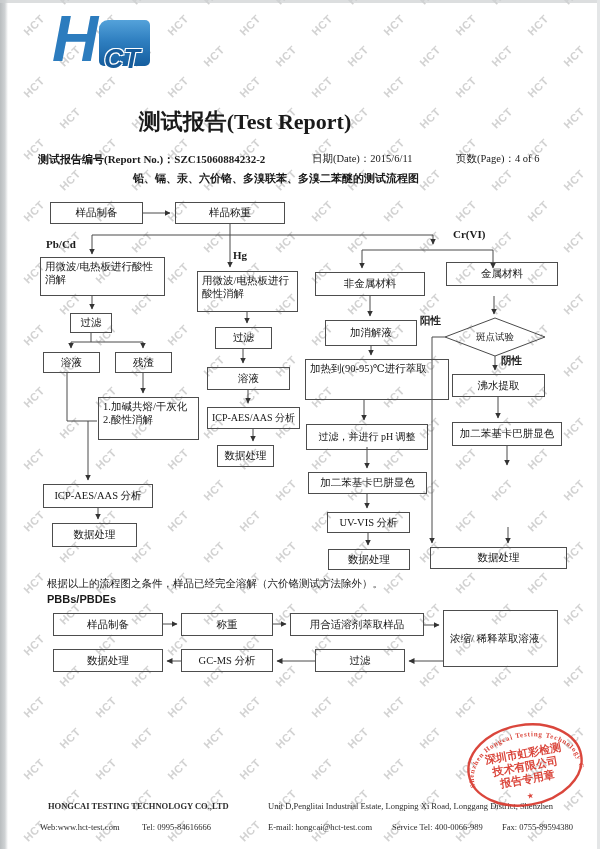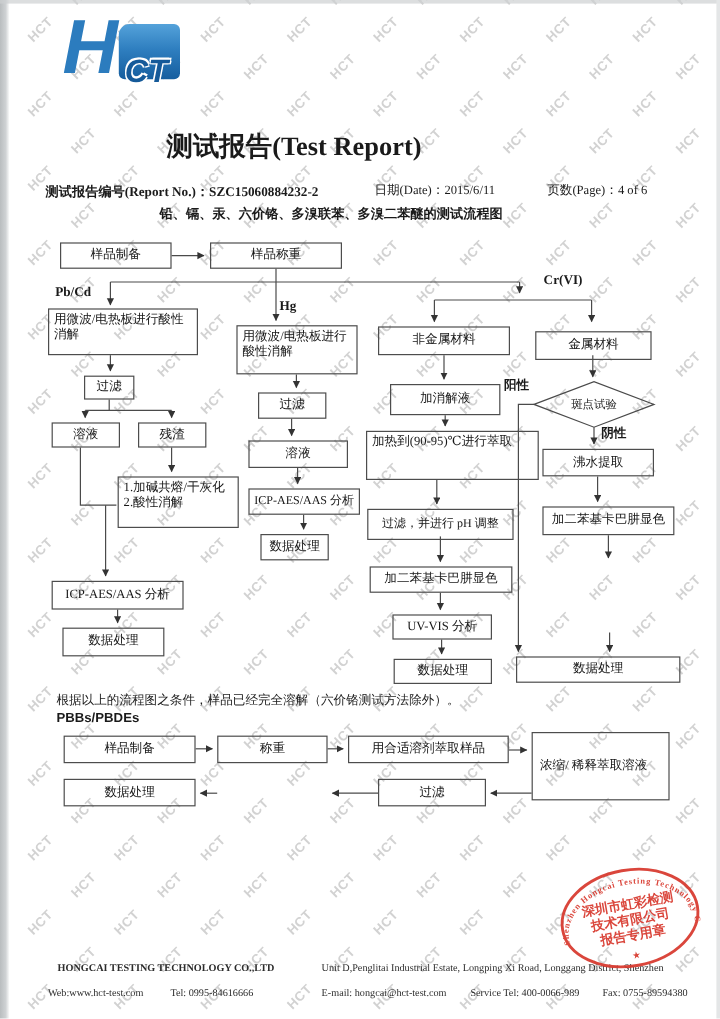--- a/index.html
+++ b/index.html
@@ -412,36 +412,37 @@
     <div class="node" style="left:217px;top:445px;width:57px;height:22px">数据处理</div>
 
     <div class="node" style="left:315px;top:272px;width:110px;height:24px">非金属材料</div>
     <div class="node" style="left:325px;top:320px;width:92px;height:26px">加消解液</div>
     <div class="node ml" style="left:305px;top:359px;width:144px;height:41px">加热到(90-95)℃进行萃取</div>
     <div class="node" style="left:306px;top:424px;width:122px;height:26px;font-size:10px">过滤，并进行 pH 调整</div>
     <div class="node" style="left:308px;top:472px;width:119px;height:22px">加二苯基卡巴肼显色</div>
     <div class="node" style="left:327px;top:512px;width:83px;height:21px">UV-VIS 分析</div>
     <div class="node" style="left:328px;top:549px;width:82px;height:21px">数据处理</div>
 
-    <div class="node" style="left:446px;top:276px;width:97px;height:24px">金属材料</div>
+    <div class="node" style="left:446px;top:262px;width:112px;height:24px">金属材料</div>
     <div class="dtext" style="left:465px;top:331px;width:60px">斑点试验</div>
     <div class="flabel s" style="left:420px;top:314px">阳性</div>
     <div class="flabel s" style="left:501px;top:354px">阴性</div>
     <div class="node" style="left:452px;top:374px;width:93px;height:23px">沸水提取</div>
     <div class="node" style="left:452px;top:422px;width:110px;height:24px">加二苯基卡巴肼显色</div>
     <div class="node" style="left:430px;top:547px;width:137px;height:22px">数据处理</div>
 
     <div class="note">根据以上的流程图之条件，样品已经完全溶解（六价铬测试方法除外）。</div>
     <div class="pbbtitle">PBBs/PBDEs</div>
 
     <div class="node" style="left:53px;top:613px;width:110px;height:23px">样品制备</div>
     <div class="node" style="left:181px;top:613px;width:92px;height:23px">称重</div>
     <div class="node" style="left:290px;top:613px;width:134px;height:23px">用合适溶剂萃取样品</div>
     <div class="node vmid" style="left:443px;top:610px;width:115px;height:57px">浓缩/ 稀释萃取溶液</div>
     <div class="node" style="left:315px;top:649px;width:90px;height:23px">过滤</div>
+    <div class="node" style="left:181px;top:649px;width:92px;height:23px">GC-MS 分析</div>
     <div class="node" style="left:53px;top:649px;width:110px;height:23px">数据处理</div>
 
     <svg class="seal" width="150" height="110" viewBox="0 0 150 110">
       <g transform="rotate(-10 75 55)" style="fill:#d8392e;">
         <ellipse cx="75" cy="55" rx="57" ry="40" style="fill:none;stroke:#d8392e;stroke-width:2.4"></ellipse>
         <path id="sealring" d="M 23,70 A 53,36 0 1 1 127,70" style="fill:none;stroke:none"></path>
         <text style="font-size:7px;font-weight:bold;letter-spacing:.8px">
           <textPath href="#sealring" startOffset="2">Shenzhen Hongcai Testing Technology Co., Ltd</textPath>
         </text>
         <text x="75" y="47" text-anchor="middle" style="font-size:11px;font-weight:bold">深圳市虹彩检测</text>

